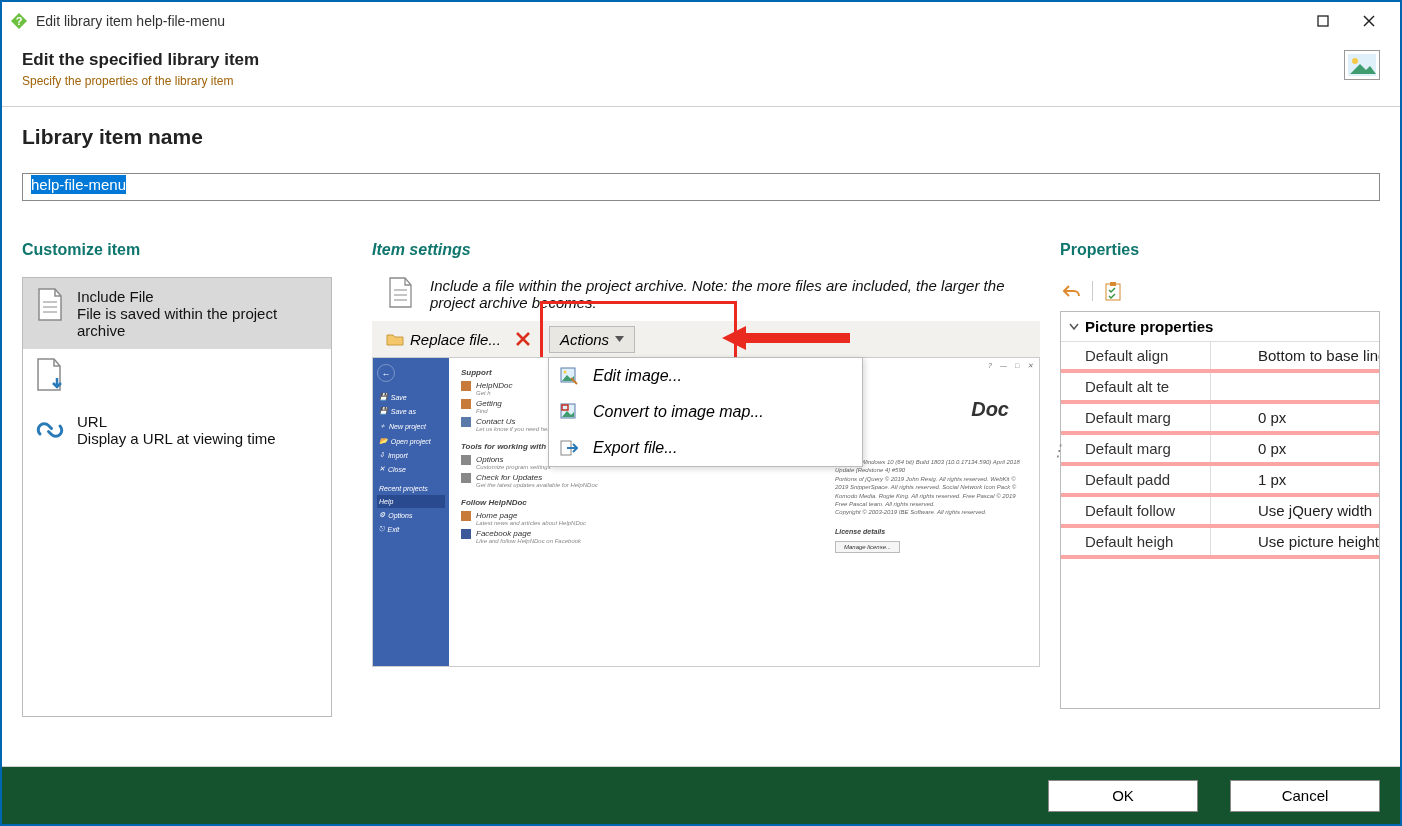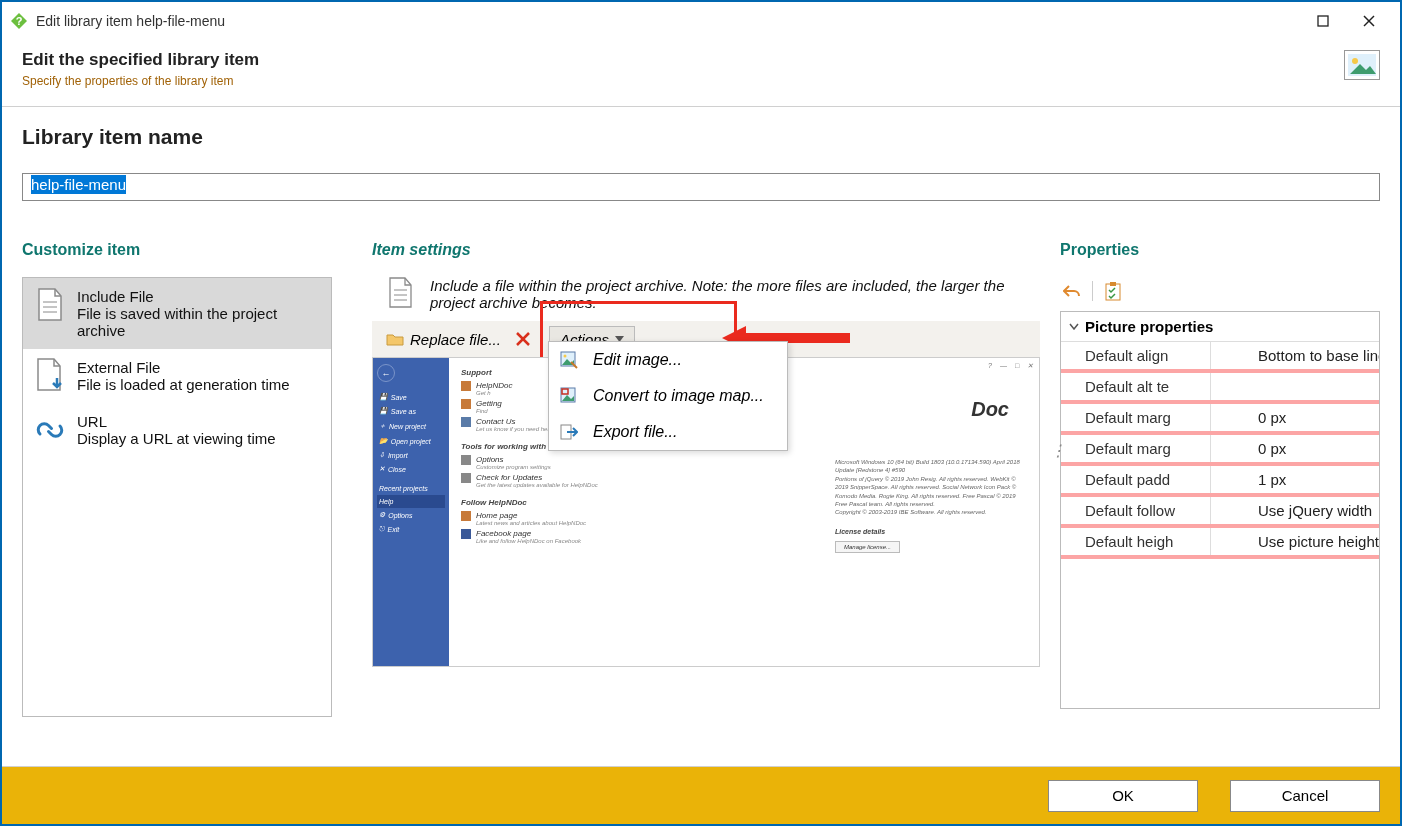--- a/index.html
+++ b/index.html
@@ -78,21 +78,21 @@
 .prop-toolbar { display: flex; gap: 6px; padding: 2px 0 8px 0; align-items: center; }
 .prop-tb-btn { width: 24px; height: 24px; display: flex; align-items: center; justify-content: center; cursor: pointer; }
 .prop-sep { width:1px; height:20px; background:#ccc; margin:0 2px;}
 .prop-grid { border: 1px solid #bbb; height: 398px; font-size: 15px; }
 .prop-header { background: #fff; padding: 6px 8px; font-weight: 600; border-bottom: 1px solid #ddd; display:flex; align-items:center; gap:6px;}
 .prop-row { display: flex; border-bottom: 4px solid #fca5a5; gap: 39px; }
 .prop-key { width: 150px; padding: 5px 6px 5px 24px; color: #333; white-space: nowrap; overflow: hidden; border-right: 1px solid #ddd; }
 .prop-val { flex: 1; padding: 5px 8px; color: #222; white-space: nowrap; overflow: hidden; }
 
 
-.footer { position: absolute; bottom: 0; left: 0; right: 0; height: 58px; border-top: 1px solid #d0d0d0; display: flex; justify-content: flex-end; align-items: center; padding: 0 20px; gap: 32px; background:#eab308;}
+.footer { position: absolute; bottom: 0; left: 0; right: 0; height: 58px; border-top: 1px solid #d0d0d0; display: flex; justify-content: flex-end; align-items: center; padding: 0 20px; gap: 32px; background:#14532d;}
 .btn { width: 150px; height: 32px; border: 1px solid #888; background: #fff; font-size: 15px; cursor: pointer; }
 
 
 svg { display:block; }
 </style>
 </head>
 <body>
 
 <div class="titlebar">
   <span class="app-icon">
@@ -155,24 +155,20 @@
           </div>
         </div>
         <div class="list-item">
           <div class="li-icon">
             <svg width="30" height="36" viewBox="0 0 30 36">
                 <path d="M3 1 h16 l6 7 v24 h-22 z" fill="#fff" stroke="#8a8a8a" stroke-width="1.5"></path>
                 <path d="M19 1 v7 h6" fill="none" stroke="#8a8a8a" stroke-width="1.5"></path>
                 <path d="M22 20 v9 M18 25 l4 4 l4 -4" fill="none" stroke="#2a7ab8" stroke-width="2.5"></path>
               </svg>
           </div>
-          <div class="li-text">
-            <div class="li-title">External File</div>
-            <div class="li-desc">File is loaded at generation time</div>
-          </div>
         </div>
         <div class="list-item">
           <div class="li-icon">
             <svg width="32" height="32" viewBox="0 0 32 32">
                 <path d="M6 20 a6 6 0 0 1 8.5 -8.5 l3 3 M26 12 a6 6 0 0 1 -8.5 8.5 l-3 -3" fill="none" stroke="#2a7ab8" stroke-width="3" stroke-linecap="round"></path>
               </svg>
           </div>
           <div class="li-text">
             <div class="li-title">URL</div>
             <div class="li-desc">Display a URL at viewing time</div>
@@ -219,21 +215,21 @@
           <span>Actions</span>
           <span>
               <svg width="9" height="6">
                 <polygon points="0,0 9,0 4.5,6" fill="#555"></polygon>
               </svg>
             </span>
         </div>
 
         <div class="red-box" style="left:168px; top:-20px; width:197px; height:60px;"></div>
 
-        <div class="dropdown" style="left:176px; top:20px; width:240px;">
+        <div class="dropdown" style="left:176px; top:36px; width:315px;">
           <div class="dd-item">
             <span class="dd-icon">
                 <svg width="18" height="18" viewBox="0 0 18 18">
                   <rect x="1" y="1" width="14" height="14" fill="#dff0fb" stroke="#5a7ba8"></rect>
                   <circle cx="5" cy="5" r="1.5" fill="#f7c948"></circle>
                   <polygon points="2,14 7,8 11,12 14,9 14,14" fill="#3e9c6e"></polygon>
                   <path d="M11 11 l6 6" stroke="#c8792a" stroke-width="2"></path>
                 </svg>
               </span>
             <span>Edit image...</span>

